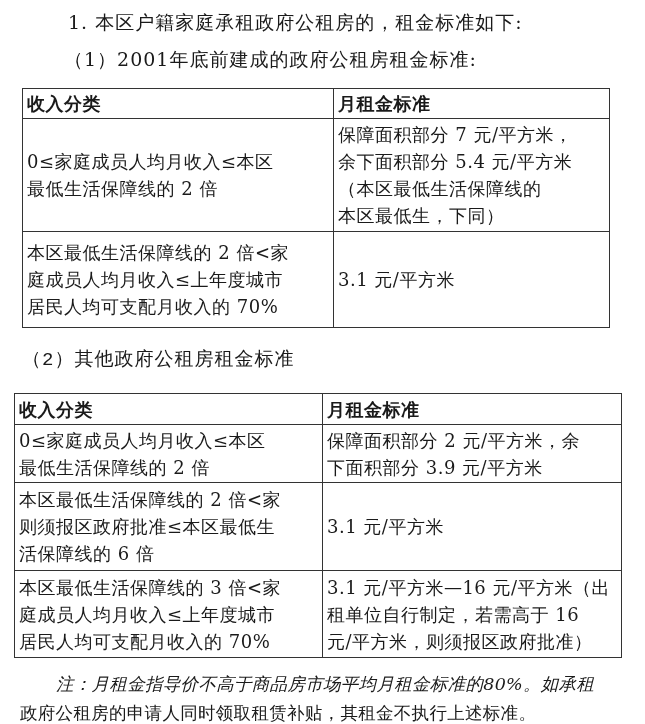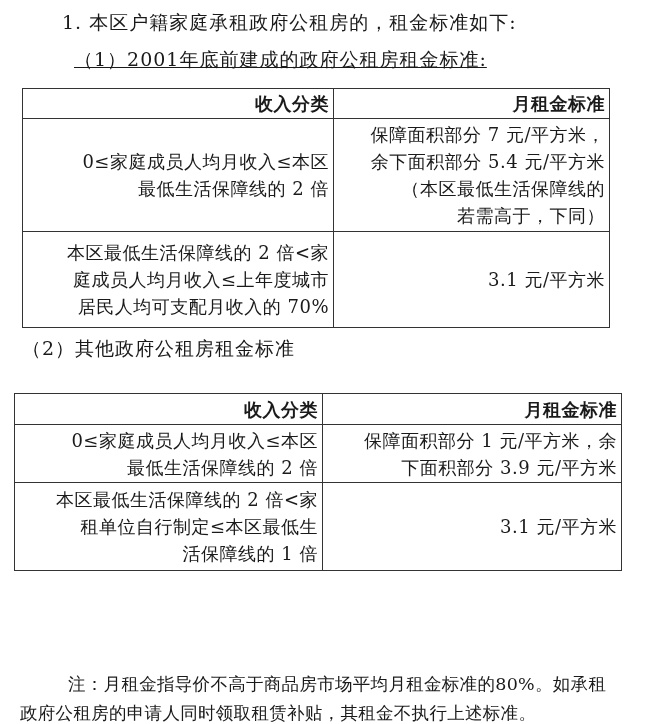--- a/index.html
+++ b/index.html
@@ -10,98 +10,110 @@
   }
   .line {
     position: absolute; white-space: nowrap; font-size: 19px; line-height: 24px;
     letter-spacing: 1px;
   }
   table.rent {
     position: absolute; border-collapse: collapse; table-layout: fixed;
     font-size: 18px; line-height: 27px; letter-spacing: 0.5px;
   }
   table.rent td, table.rent th {
-    border: 1.5px solid #333; padding: 0 4px; text-align: right; vertical-align: middle;
+    border: 1.5px solid #333; padding: 0 4px; text-align: left; vertical-align: middle;
   }
   table.rent th {
     font-family: "DejaVu Sans", "Liberation Sans", sans-serif; font-weight: bold; font-size: 18px;
   }
   .cell-line { display: block; white-space: nowrap; }
   .note { position: absolute; font-size: 17.5px; line-height: 31px; white-space: nowrap; letter-spacing: 0.3px; }
 </style>
 </head>
 <body>
 
-<div class="line" style="left:62px; top:10px;">1. 本区户籍家庭承租政府公租房的，租金标准如下:</div>
-<div class="line" style="left:74px; top:47px;text-decoration:underline;">（1）2001年底前建成的政府公租房租金标准:</div>
+<div class="line" style="left:68px; top:10px;">1. 本区户籍家庭承租政府公租房的，租金标准如下:</div>
+<div class="line" style="left:64px; top:47px;">（1）2001年底前建成的政府公租房租金标准:</div>
 
 <table class="rent" style="left:22px; top:88px; width:587px;">
   <colgroup>
       <col style="width:311px">
       <col style="width:276px">
     </colgroup>
   <tbody>
       <tr style="height:30px">
     <th>收入分类</th>
     <th>月租金标准</th>
   </tr>
   <tr style="height:113px">
     <td>
       <span class="cell-line">0≤家庭成员人均月收入≤本区</span>
       <span class="cell-line">最低生活保障线的 2 倍</span>
     </td>
     <td>
       <span class="cell-line">保障面积部分 7 元/平方米，</span>
       <span class="cell-line">余下面积部分 5.4 元/平方米</span>
       <span class="cell-line">（本区最低生活保障线的</span>
-      <span class="cell-line">若需高于，下同）</span>
+      <span class="cell-line">本区最低生，下同）</span>
     </td>
   </tr>
   <tr style="height:96px">
     <td>
       <span class="cell-line">本区最低生活保障线的 2 倍&lt;家</span>
       <span class="cell-line">庭成员人均月收入≤上年度城市</span>
       <span class="cell-line">居民人均可支配月收入的 70%</span>
     </td>
     <td>
       <span class="cell-line">3.1 元/平方米</span>
     </td>
   </tr>
 </tbody>
   </table>
 
-<div class="line" style="left:22px; top:336px;">（2）其他政府公租房租金标准</div>
+<div class="line" style="left:22px; top:348px;font-family:Liberation Mono, monospace;">（2）其他政府公租房租金标准</div>
 
 <table class="rent" style="left:14px; top:393px; width:607px;">
   <colgroup>
       <col style="width:308px">
       <col style="width:299px">
     </colgroup>
   <tbody>
       <tr style="height:31px">
     <th>收入分类</th>
     <th>月租金标准</th>
   </tr>
   <tr style="height:58px">
     <td>
       <span class="cell-line">0≤家庭成员人均月收入≤本区</span>
       <span class="cell-line">最低生活保障线的 2 倍</span>
     </td>
     <td>
-      <span class="cell-line">保障面积部分 1 元/平方米，余</span>
+      <span class="cell-line">保障面积部分 2 元/平方米，余</span>
       <span class="cell-line">下面积部分 3.9 元/平方米</span>
     </td>
   </tr>
   <tr style="height:88px">
     <td>
       <span class="cell-line">本区最低生活保障线的 2 倍&lt;家</span>
-      <span class="cell-line">租单位自行制定≤本区最低生</span>
-      <span class="cell-line">活保障线的 1 倍</span>
+      <span class="cell-line">则须报区政府批准≤本区最低生</span>
+      <span class="cell-line">活保障线的 6 倍</span>
     </td>
     <td>
       <span class="cell-line">3.1 元/平方米</span>
     </td>
   </tr>
+  <tr style="height:87px">
+    <td>
+      <span class="cell-line">本区最低生活保障线的 3 倍&lt;家</span>
+      <span class="cell-line">庭成员人均月收入≤上年度城市</span>
+      <span class="cell-line">居民人均可支配月收入的 70%</span>
+    </td>
+    <td>
+      <span class="cell-line">3.1 元/平方米—16 元/平方米（出</span>
+      <span class="cell-line">租单位自行制定，若需高于 16</span>
+      <span class="cell-line">元/平方米，则须报区政府批准）</span>
+    </td>
+  </tr>
 </tbody>
   </table>
 
-<div class="note" style="left:68px; top:669px;">注：月租金指导价不高于商品房市场平均月租金标准的80%。如承租</div>
+<div class="note" style="left:56px; top:669px;font-style:italic;">注：月租金指导价不高于商品房市场平均月租金标准的80%。如承租</div>
 <div class="note" style="left:20px; top:698px;">政府公租房的申请人同时领取租赁补贴，其租金不执行上述标准。</div>
 
 </body></html>

